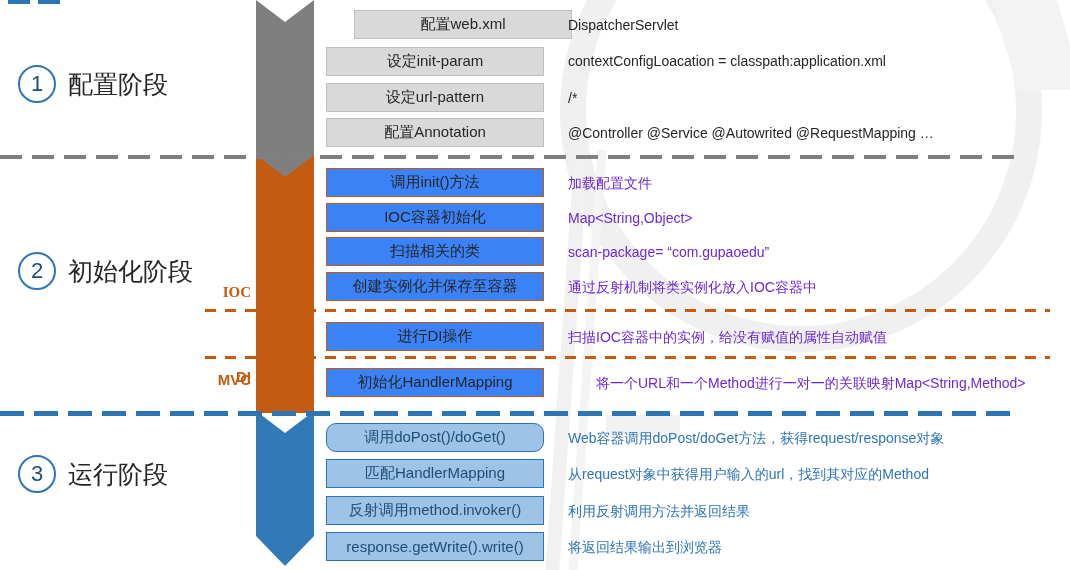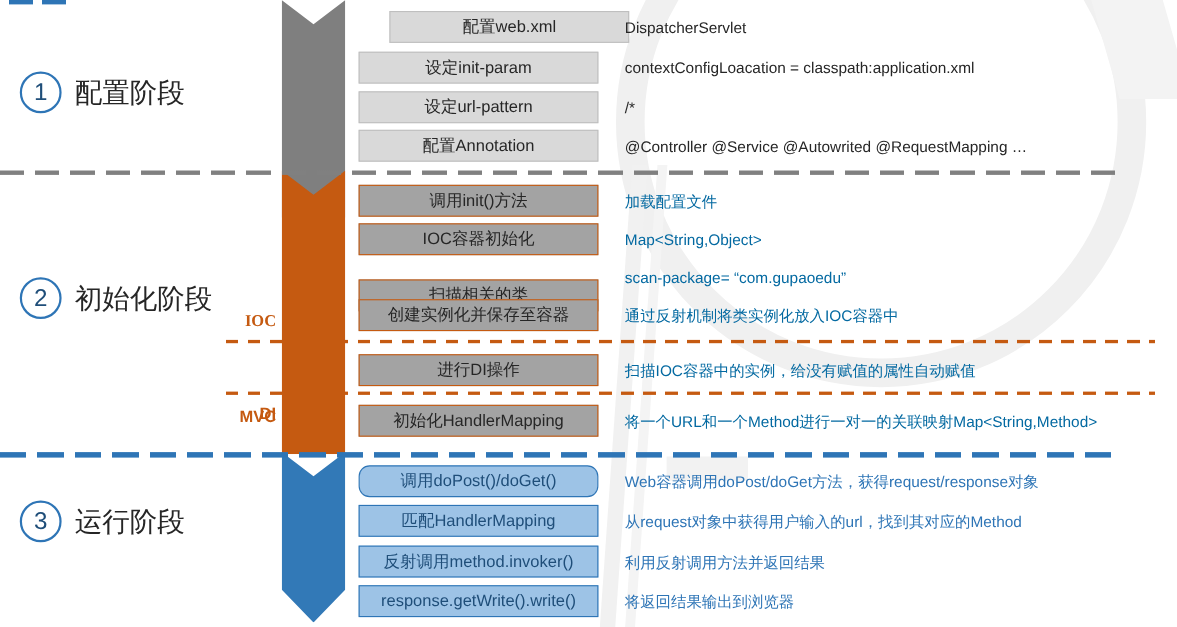--- a/index.html
+++ b/index.html
@@ -180,41 +180,41 @@
     font-size: 15px;
     z-index: 4;
     white-space: nowrap;
   }
   .step-box.gray {
     background: #D9D9D9;
     border: 1px solid #BFBFBF;
     color: #262626;
   }
   .step-box.orange {
-    background: #a3a3a3;
+    background: #3b82f6;
     border: 1px solid #C55A11;
     color: #262626;
   }
   .step-box.blue {
     background: #9DC3E6;
     border: 1px solid #2E75B6;
     color: #1F4E79;
   }
 
   
   .note {
     position: absolute;
     left: 568px;
     font-size: 14px;
     white-space: nowrap;
     z-index: 4;
     text-align: center;
   }
   .note.gray  { color: #262626; }
-  .note.orange{ color: #0369a1; }
+  .note.orange{ color: #6d28d9; }
   .note.blue  { color: #2E75B6; }
 
   
   .tag {
     position: absolute;
     width: 46px;
     text-align: right;
     font-size: 15px;
     font-weight: bold;
     color: #C55A11;
@@ -259,31 +259,31 @@
     <div class="stage-circle">2</div>
     <div class="stage-title">初始化阶段</div>
   </div>
 
   <div class="tag" style="left:205px; top:284px;font-family:Liberation Serif, serif;">IOC</div>
   <div class="tag" style="left:205px; top:324px;margin-top:44px;">DI</div>
   <div class="tag" style="left:205px; top:371px;">MVC</div>
 
   <div class="step-box orange" style="top:168px;">调用init()方法</div>
   <div class="step-box orange" style="top:203px;">IOC容器初始化</div>
-  <div class="step-box orange" style="top:254px;">扫描相关的类</div>
+  <div class="step-box orange" style="top:237px;">扫描相关的类</div>
   <div class="step-box orange" style="top:272px;">创建实例化并保存至容器</div>
   <div class="step-box orange" style="top:322px;">进行DI操作</div>
   <div class="step-box orange" style="top:368px;">初始化HandlerMapping</div>
 
   <div class="note orange" style="top:175px;">加载配置文件</div>
   <div class="note orange" style="top:210px;">Map&lt;String,Object&gt;</div>
   <div class="note orange" style="top:244px;">scan-package= “com.gupaoedu”</div>
   <div class="note orange" style="top:279px;">通过反射机制将类实例化放入IOC容器中</div>
   <div class="note orange" style="top:329px;">扫描IOC容器中的实例，给没有赋值的属性自动赋值</div>
-  <div class="note orange" style="top:375px;">将一个URL和一个Method进行一对一的关联映射Map&lt;String,Method&gt;</div>
+  <div class="note orange" style="top:375px;margin-left:28px;">将一个URL和一个Method进行一对一的关联映射Map&lt;String,Method&gt;</div>
 
   <div class="sub-divider" style="top:309px;"></div>
   <div class="sub-divider" style="top:356px;"></div>
 
   <div class="divider blue" style="top:411px;"></div>
 
   <div class="arrow arrow-blue notch-top point-bottom" style="top:411px;height:155px;"></div>
 
   <div class="stage-label" style="left:18px; top:455px;">
     <div class="stage-circle">3</div>

